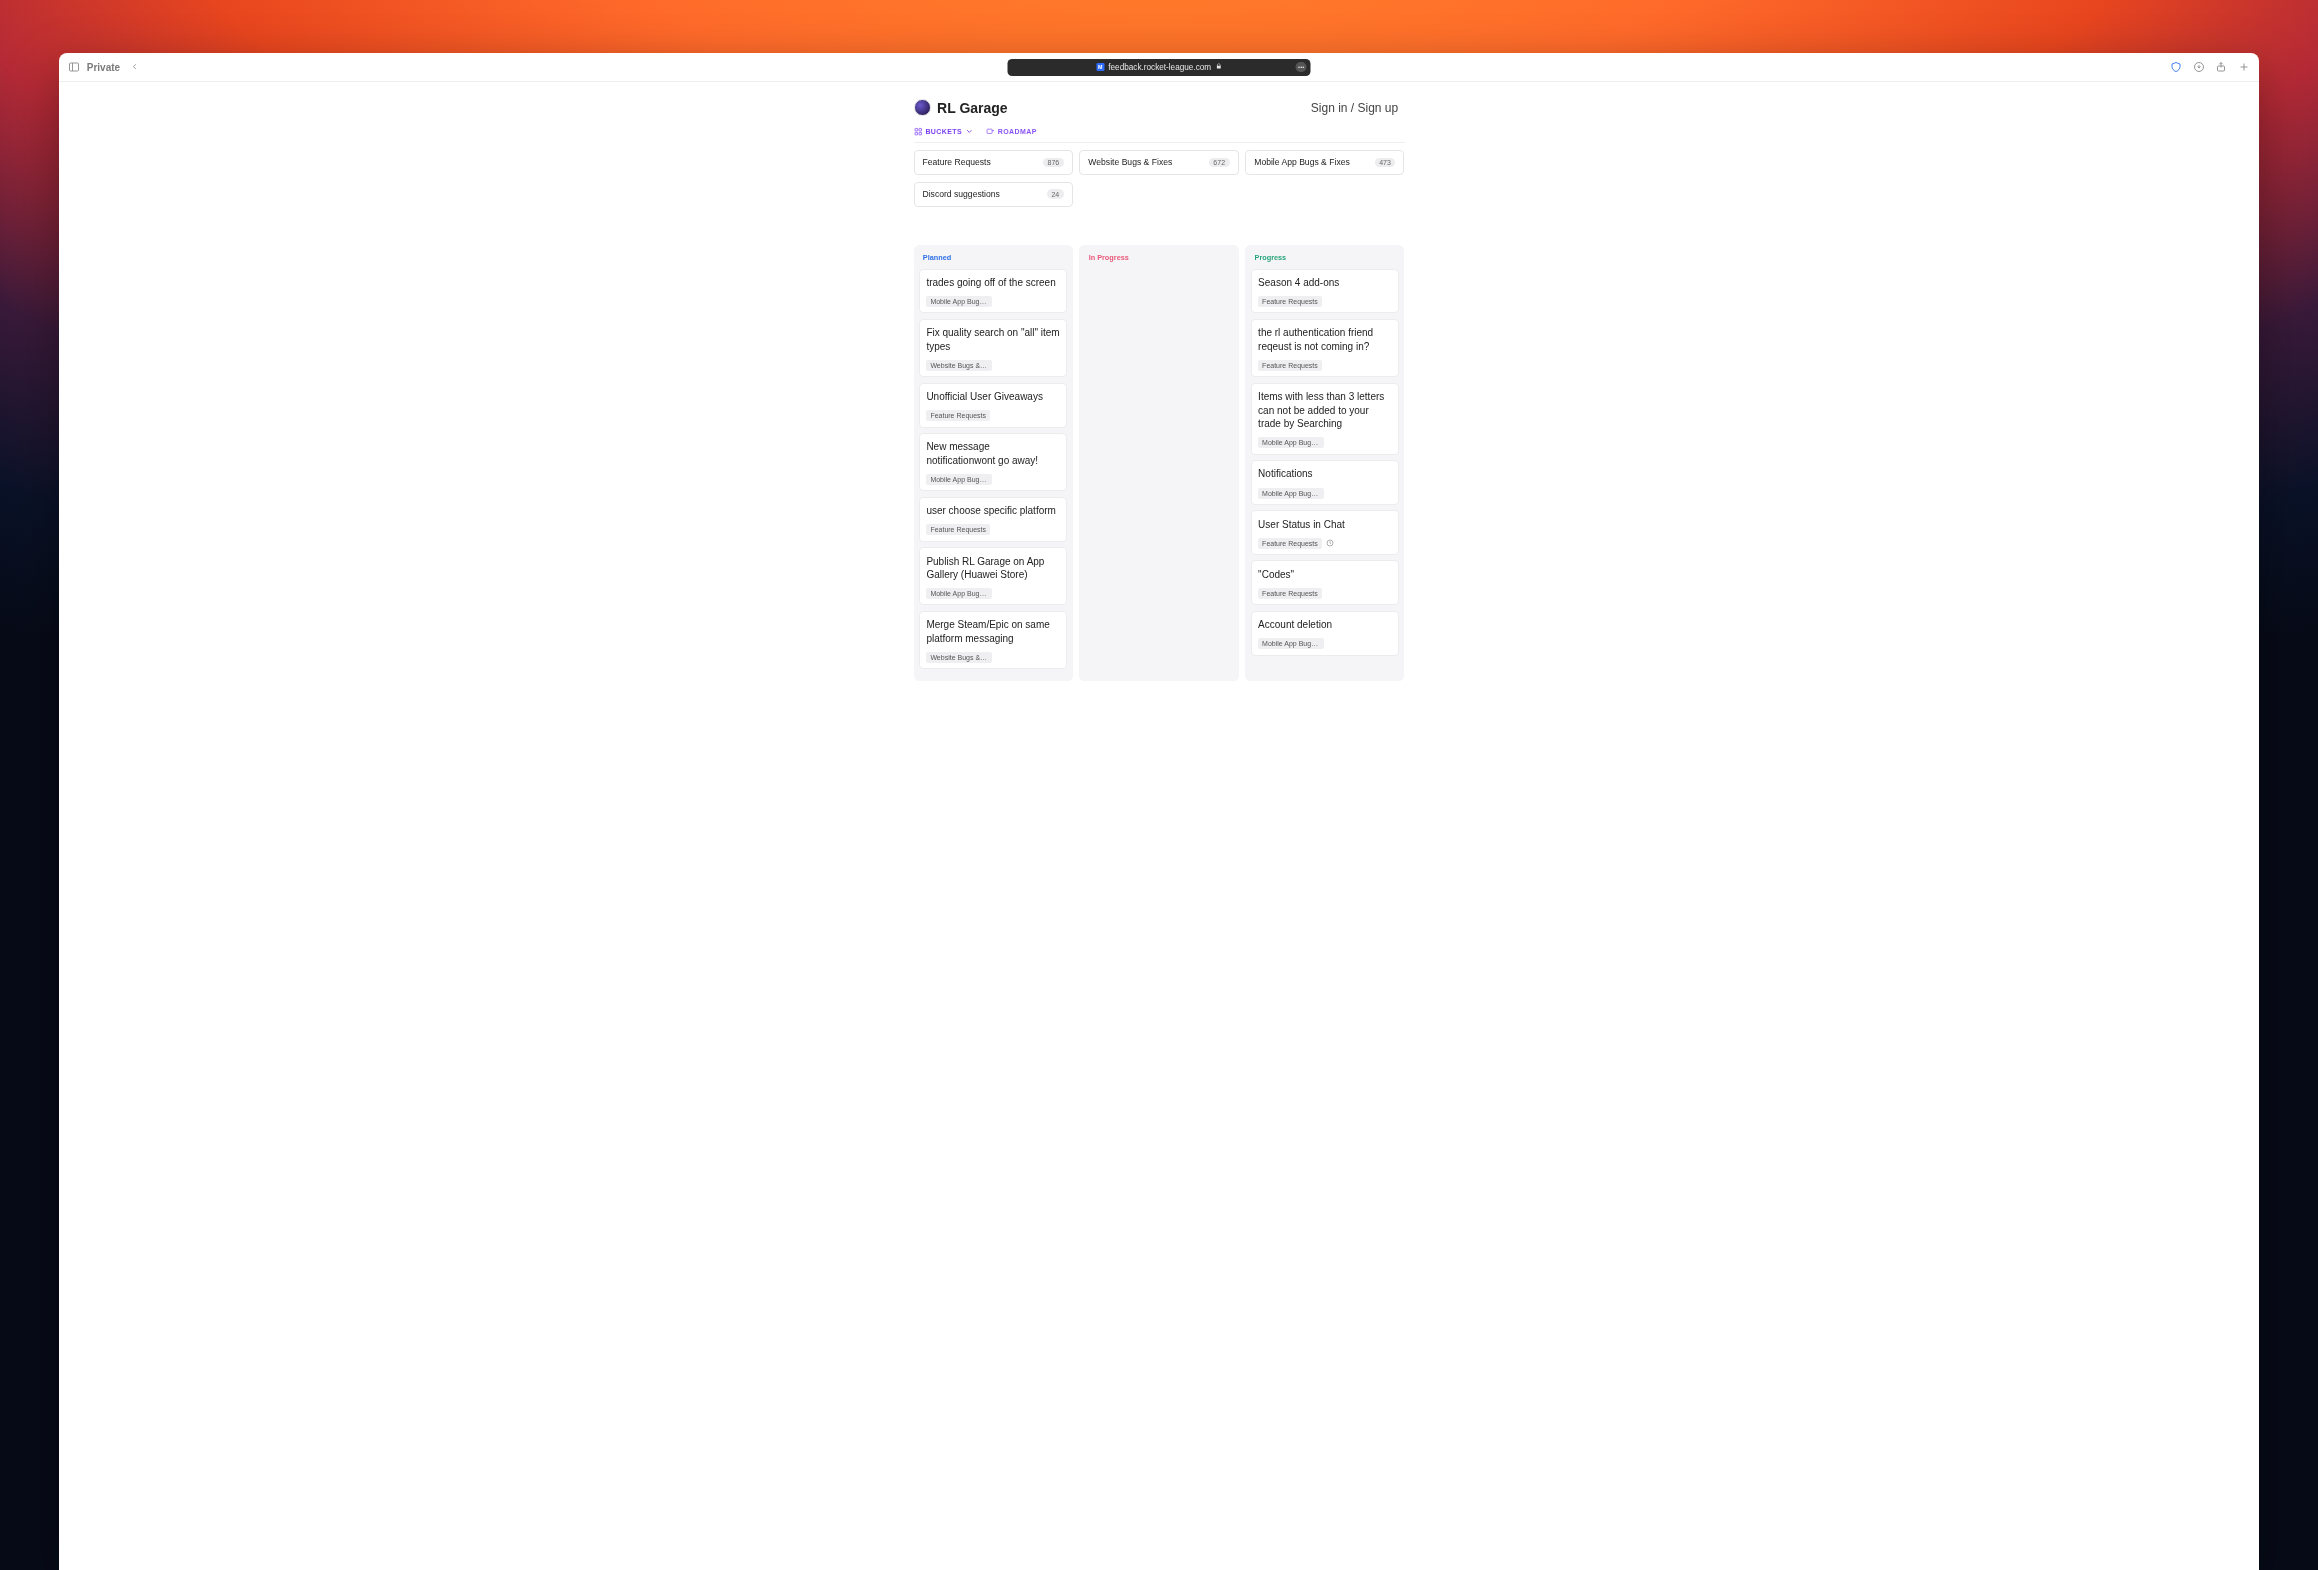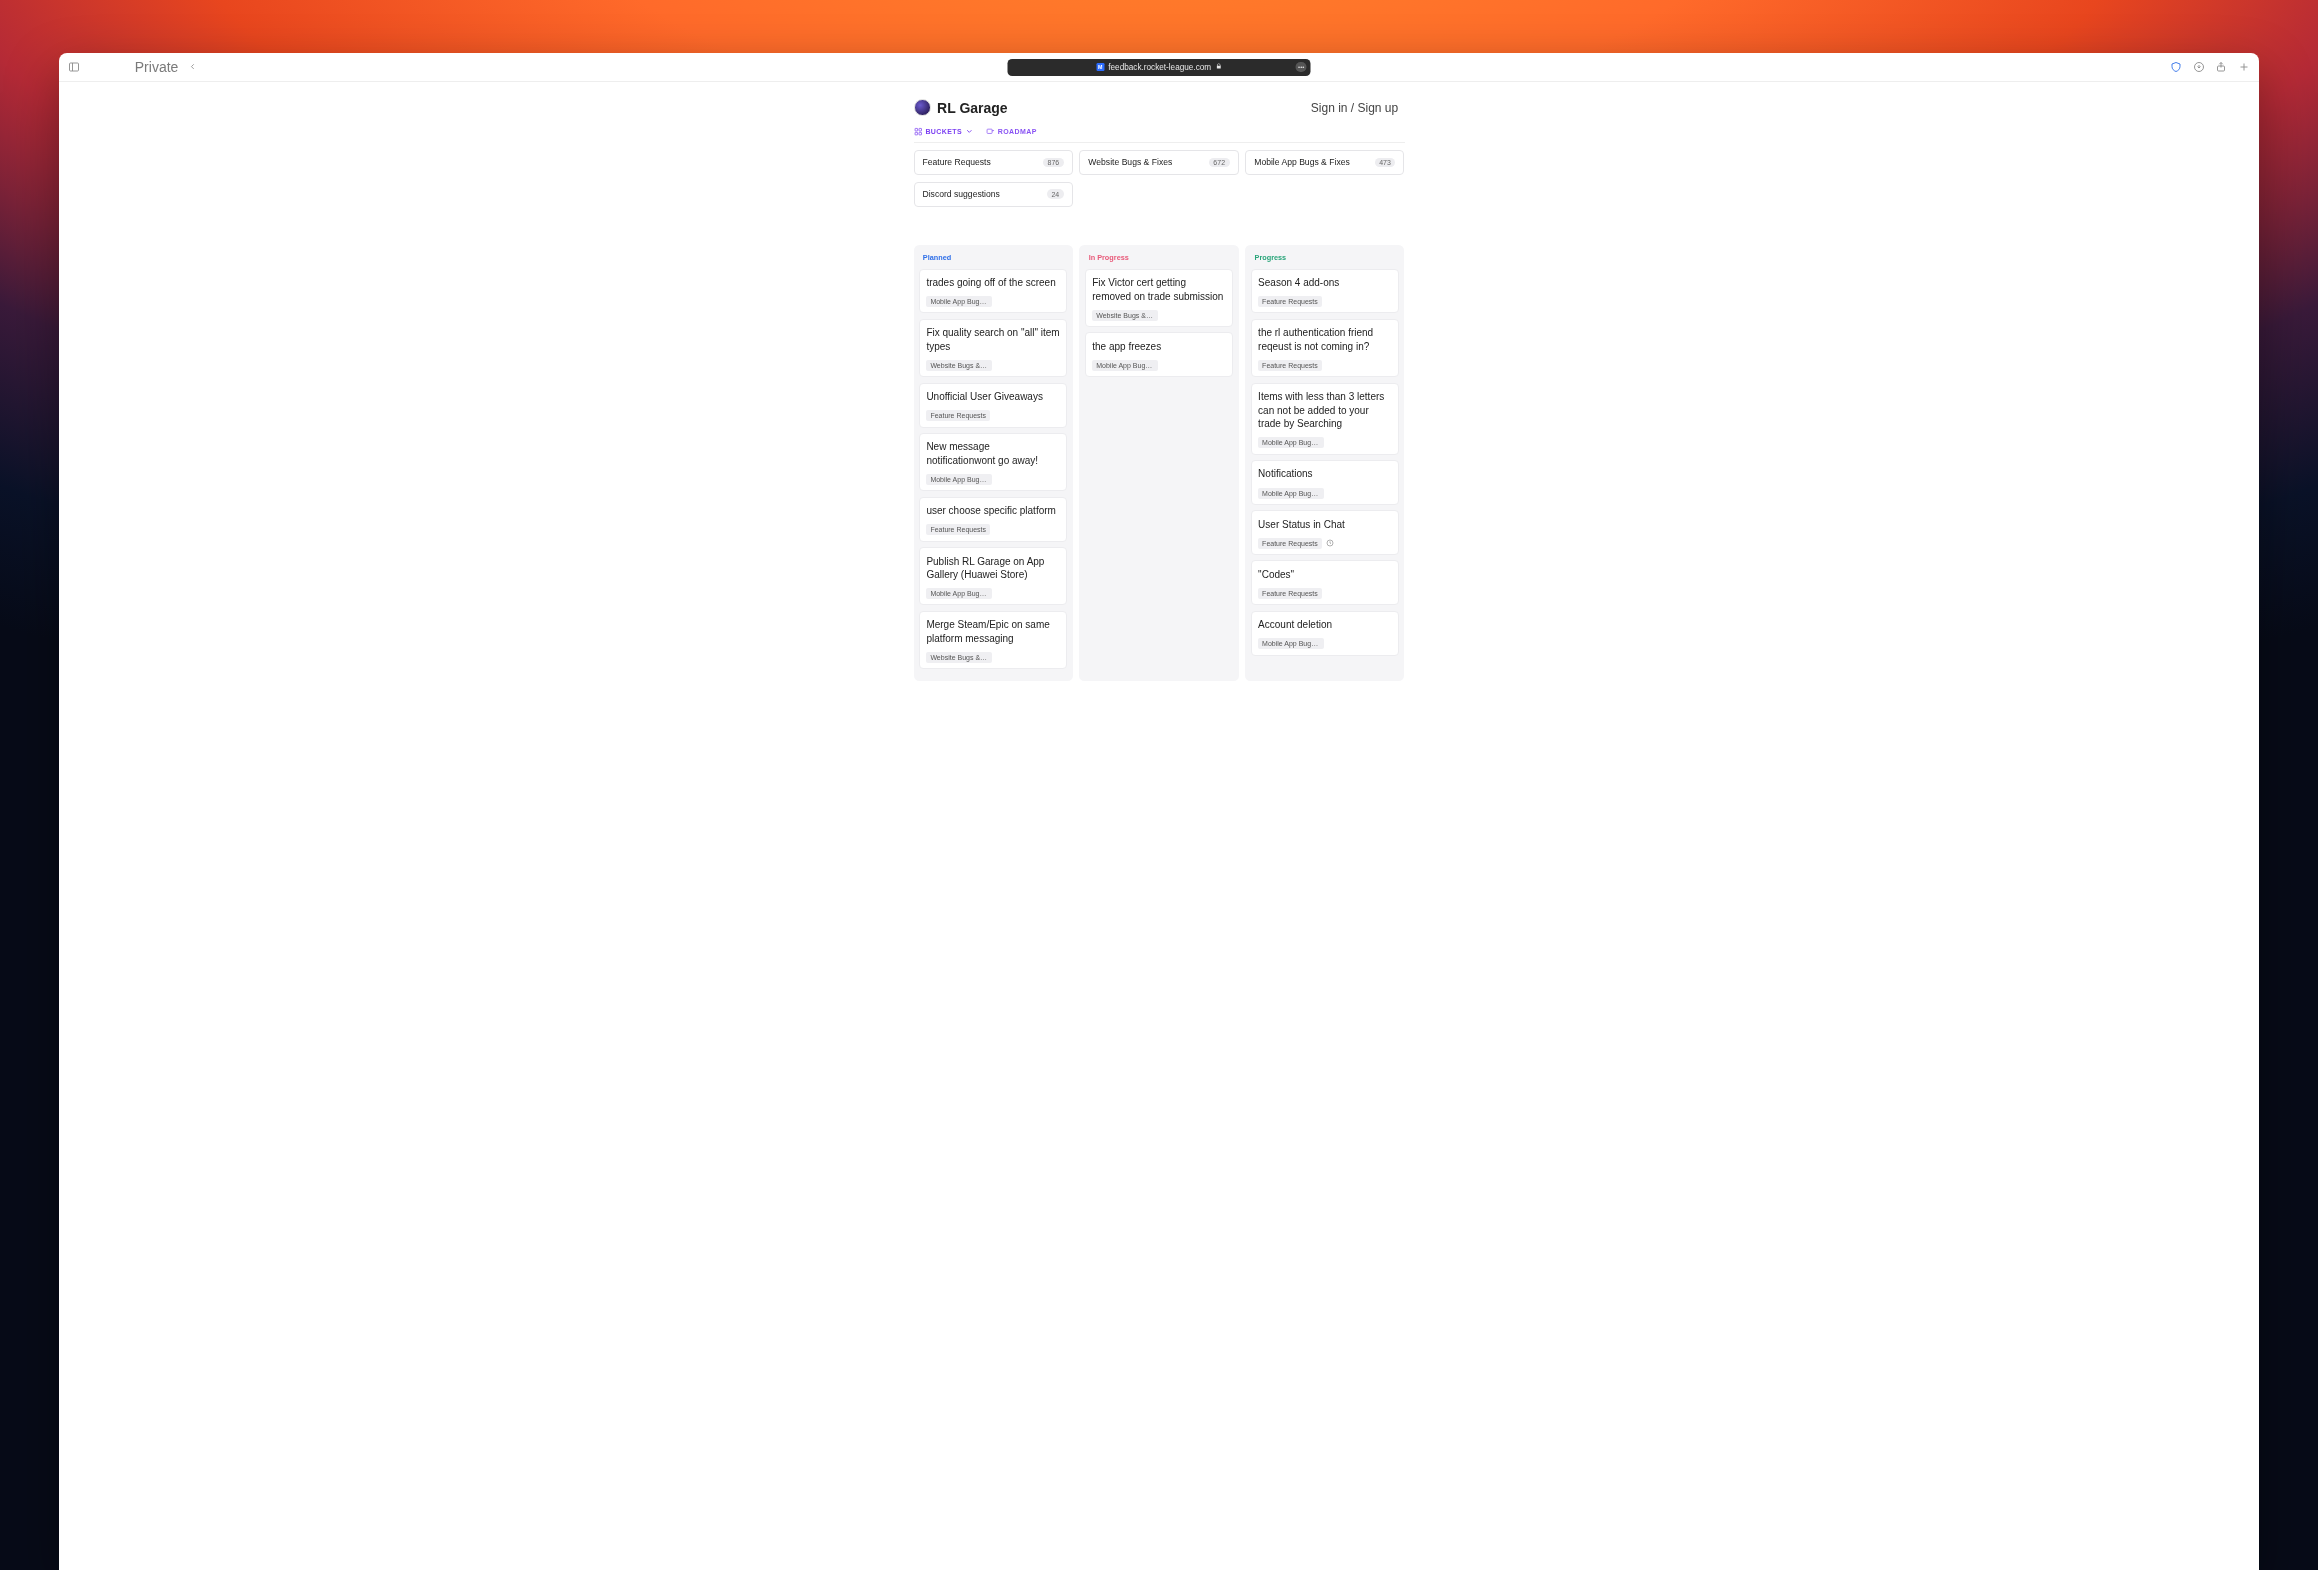--- a/index.html
+++ b/index.html
@@ -23,21 +23,21 @@
   height: 29px;
   display: flex;
   align-items: center;
   padding: 0 9.2px;
   gap: 6.6px;
   border-bottom: 0.7px solid #eee;
   position: relative;
 }
 .tb-left { display: flex; align-items: center; gap: 6.6px; width: 172px; }
 .tb-icon { width: 12px; height: 12px; display:flex; align-items:center; justify-content:center; color:#8a8a8a; }
-.tb-private { font-size: 14px; color:#7a7a7a; font-weight: 400; margin-left: 48px; }
+.tb-private { font-size: 10px; color:#7a7a7a; font-weight: 700; }
 .tb-back { width: 16px; height: 16px; display:flex; align-items:center; justify-content:center; color:#8a8a8a; cursor:pointer; }
 .tb-center { position:absolute; left:50%; transform:translateX(-50%); }
 .addr {
   background: #2b2b2b; color:#e8e8e8; height:17px; border-radius:4.6px;
   display:flex; align-items:center; justify-content:center; gap:4px;
   min-width: 303px; padding: 0 6px; position: relative; font-size:8.2px;
 }
 .addr .favicon { width:8px; height:8px; background:#2b6cff; border-radius:1.3px; display:flex; align-items:center; justify-content:center; color:#fff; font-size:5.3px; font-weight:700;}
 .addr .lock svg { width:6.6px; height:6.6px; }
 .addr .reader { position:absolute; right:4px; width:10.6px; height:10.6px; background:#555; border-radius:50%; display:flex; align-items:center; justify-content:center; color:#ddd; font-size:6px;}
@@ -224,34 +224,20 @@
               <div class="card">
                 <div class="ctitle">Merge Steam/Epic on same platform messaging</div>
                 <div class="tags">
                   <span class="tag">Website Bugs &amp; Fixes</span>
                 </div>
               </div>
             </div>
         </div>
         <div class="status-col">
           <div class="status-head inprogress">In Progress</div>
-          <div id="col-inprogress">
-              <div class="card">
-                <div class="ctitle">Fix Victor cert getting removed on trade submission</div>
-                <div class="tags">
-                  <span class="tag">Website Bugs &amp; Fixes</span>
-                </div>
-              </div>
-              <div class="card">
-                <div class="ctitle">the app freezes</div>
-                <div class="tags">
-                  <span class="tag">Mobile App Bugs &amp; F…</span>
-                </div>
-              </div>
-            </div>
         </div>
         <div class="status-col">
           <div class="status-head completed">Progress</div>
           <div id="col-completed">
               <div class="card">
                 <div class="ctitle">Season 4 add-ons</div>
                 <div class="tags">
                   <span class="tag">Feature Requests</span>
                 </div>
               </div>

